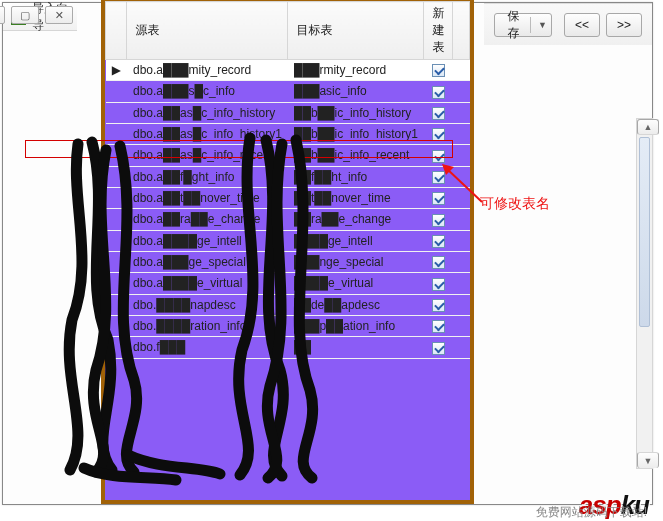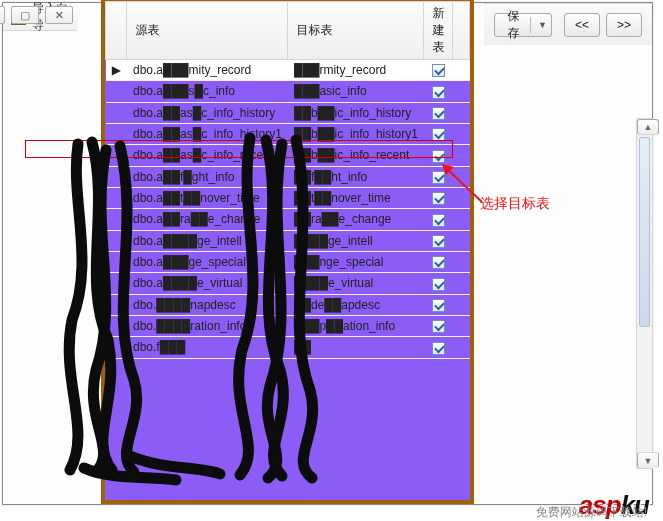--- a/index.html
+++ b/index.html
@@ -281,21 +281,21 @@
     <button class="btn">&gt;&gt;</button>
   </div>
 </div>
 
 <div class="redbox"></div>
 
 <svg class="annot-arrow" viewBox="0 0 45 45">
   <line x1="42" y1="40" x2="6" y2="6" stroke="#ee1313" stroke-width="2"></line>
   <polygon points="2,2 14,5 6,13" fill="#ee1313"></polygon>
 </svg>
-<div class="annot">选择目标表</div>
+<div class="annot">可修改表名</div>
 
 <div class="vscroll">
   <div class="btn">▲</div>
   <div class="thumb"></div>
   <div class="btn bot">▼</div>
 </div>
 
 <svg class="scribbles" viewBox="0 0 663 521">
   <g stroke="#0c0c0c" stroke-width="11" stroke-linecap="round" fill="none">
 

